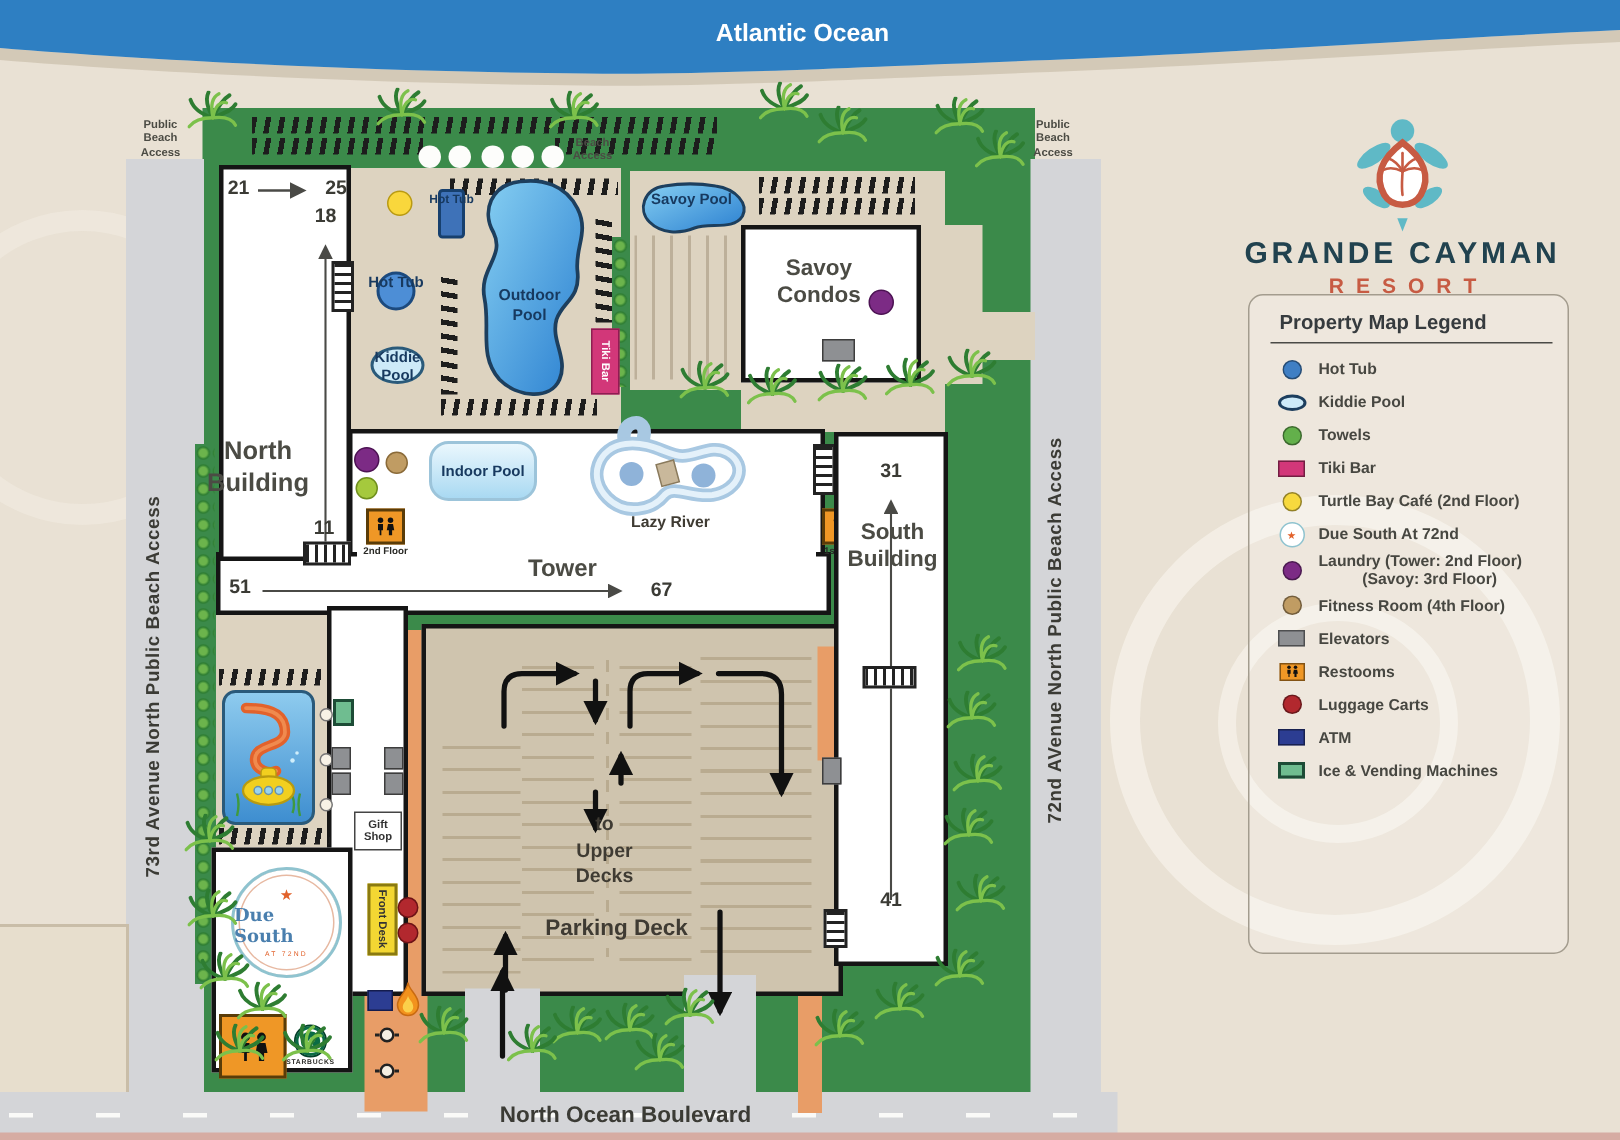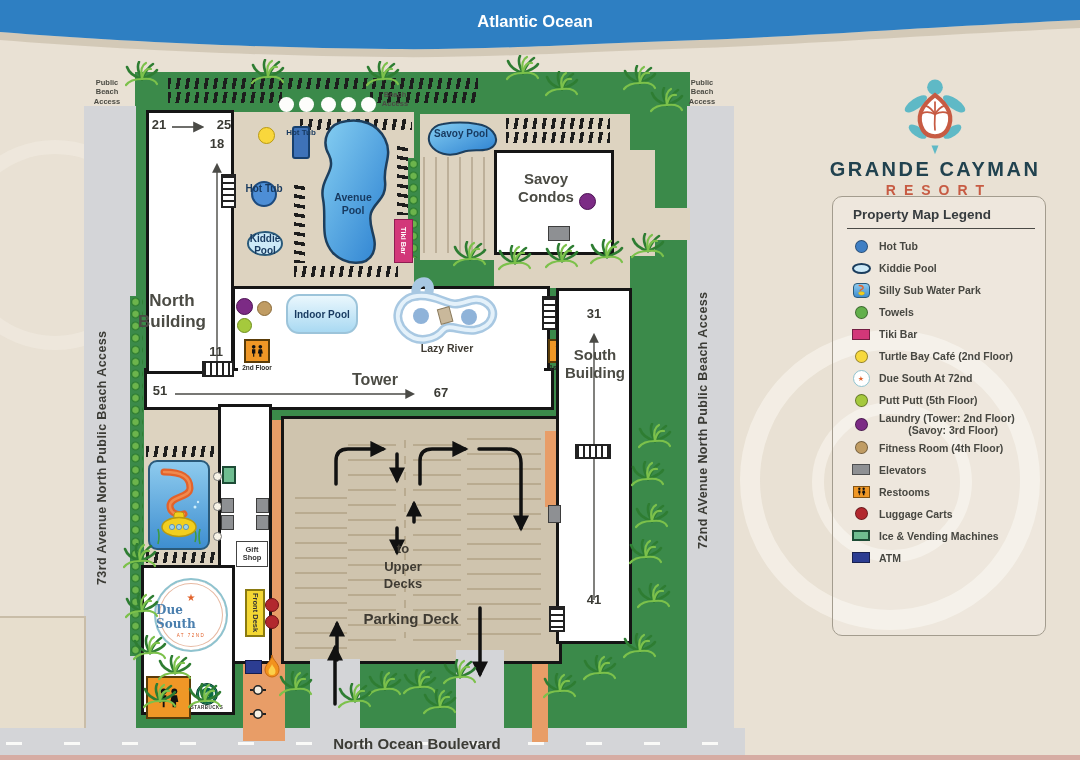--- a/index.html
+++ b/index.html
@@ -205,21 +205,21 @@
   </svg>
   <div class="lbl navy" style="left:425px;top:128px;width:72px;font-size:10px">Savoy Pool</div>
 
   <div class="ch" style="left:300px;top:119px;width:112px"></div>
   <div class="abs" style="left:292px;top:126px;width:18px;height:33px;background:#3e72b8;border:2px solid #17406e;border-radius:3px"></div>
   <div class="lbl navy" style="left:284px;top:128px;width:34px;font-size:8px">Hot Tub</div>
   <div class="dot" style="left:258px;top:127px;width:17px;height:17px;background:#f9d73c;border:1.5px solid #b99a12"></div>
   <svg class="abs" style="left:309px;top:115px" width="88" height="158" viewBox="0 0 88 158">
     <path d="M38,6 C18,8 12,26 20,40 C28,56 10,64 14,84 C18,104 10,122 24,138 C36,150 58,152 64,138 C70,124 58,112 62,98 C66,86 78,84 76,66 C74,50 84,40 76,24 C68,8 52,4 38,6 Z" fill="url(#pg)" stroke="#1d3f5e" stroke-width="2.5"></path>
   </svg>
-  <div class="lbl navy" style="left:324px;top:191px;width:58px;font-size:10.5px">Avenue Pool</div>
+  <div class="lbl navy" style="left:324px;top:191px;width:58px;font-size:10.5px">Outdoor Pool</div>
   <div class="dot" style="left:251px;top:181px;width:26px;height:26px;background:#4d8ed6;border:2px solid #1c4a7e"></div>
   <div class="lbl navy" style="left:243px;top:183px;width:42px;font-size:10px">Hot Tub</div>
   <div class="abs" style="left:247px;top:231px;width:36px;height:25px;border-radius:50%;background:#cdeaf8;border:2px solid #2a5a7a"></div>
   <div class="lbl navy" style="left:238px;top:233px;width:54px;font-size:10px">Kiddie Pool</div>
   <div class="chv" style="left:294px;top:183px;height:80px"></div>
   <div class="chv" style="left:397px;top:145px;height:70px"></div>
   <div class="abs" style="left:394px;top:219px;width:19px;height:44px;background:#d23779;border:1.5px solid #8e1d52;display:flex;align-items:center;justify-content:center">
     <span style="writing-mode:vertical-rl;font-size:7.5px;font-weight:700;color:#fff">Tiki Bar</span>
   </div>
   <div class="ch" style="left:294px;top:266px;width:104px"></div>
@@ -348,31 +348,20 @@
           <span class="lg-label">Hot Tub</span>
         </div>
         <div class="lg-row">
           <span class="lg-ic">
             <span class="ic-o" style="background:#cdeaf8"></span>
           </span>
           <span class="lg-label">Kiddie Pool</span>
         </div>
         <div class="lg-row">
           <span class="lg-ic">
-            <span class="ic-sub">
-              <svg viewBox="0 0 58 86" width="13" height="13">
-                <path d="M14,10 C34,10 40,16 40,26 C40,36 20,34 20,44" fill="none" stroke="#e2622b" stroke-width="9" stroke-linecap="round"></path>
-                <ellipse cx="29" cy="62" rx="20" ry="12" fill="#f2cf1f" stroke="#b89a10" stroke-width="2"></ellipse>
-              </svg>
-            </span>
-          </span>
-          <span class="lg-label">Silly Sub Water Park</span>
-        </div>
-        <div class="lg-row">
-          <span class="lg-ic">
             <span class="ic-c" style="background:#63b04b"></span>
           </span>
           <span class="lg-label">Towels</span>
         </div>
         <div class="lg-row">
           <span class="lg-ic">
             <span class="ic-r" style="background:#d23779"></span>
           </span>
           <span class="lg-label">Tiki Bar</span>
         </div>
@@ -380,26 +369,20 @@
           <span class="lg-ic">
             <span class="ic-c" style="background:#f7d93e"></span>
           </span>
           <span class="lg-label">Turtle Bay Café (2nd Floor)</span>
         </div>
         <div class="lg-row">
           <span class="lg-ic">
             <span class="ic-ds">★</span>
           </span>
           <span class="lg-label">Due South At 72nd</span>
-        </div>
-        <div class="lg-row">
-          <span class="lg-ic">
-            <span class="ic-c" style="background:#a5c93d"></span>
-          </span>
-          <span class="lg-label">Putt Putt (5th Floor)</span>
         </div>
         <div class="lg-row">
           <span class="lg-ic">
             <span class="ic-c" style="background:#7c2b85"></span>
           </span>
           <span class="lg-label">Laundry (Tower: 2nd Floor)
 &nbsp;&nbsp;&nbsp;&nbsp;&nbsp;&nbsp;&nbsp;&nbsp;&nbsp;&nbsp;(Savoy: 3rd Floor)</span>
         </div>
         <div class="lg-row">
           <span class="lg-ic">
@@ -429,30 +412,30 @@
           <span class="lg-label">Restooms</span>
         </div>
         <div class="lg-row">
           <span class="lg-ic">
             <span class="ic-c" style="background:#b2282e"></span>
           </span>
           <span class="lg-label">Luggage Carts</span>
         </div>
         <div class="lg-row">
           <span class="lg-ic">
+            <span class="ic-r" style="background:#2c3d92"></span>
+          </span>
+          <span class="lg-label">ATM</span>
+        </div>
+        <div class="lg-row">
+          <span class="lg-ic">
             <span class="ic-r" style="background:#6fbd90;border:2px solid #1d4c36"></span>
           </span>
           <span class="lg-label">Ice &amp; Vending Machines</span>
         </div>
-        <div class="lg-row">
-          <span class="lg-ic">
-            <span class="ic-r" style="background:#2c3d92"></span>
-          </span>
-          <span class="lg-label">ATM</span>
-        </div>
       </div>
   </div>
 
 <div class="palm" style="left: 142px; top: 78px;"><svg width="34" height="30" viewBox="-17 -15 34 30">
         <g fill="none" stroke-linecap="round">
           <g stroke="#2e7d32" stroke-width="2.6">
             <path d="M0,3 C-7,1 -13,-3 -15,-9"></path>
             <path d="M0,3 C-4,-4 -5,-10 -3,-14"></path>
             <path d="M0,3 C3,-4 6,-9 11,-12"></path>
             <path d="M0,3 C6,0 12,-1 15,-6"></path>

